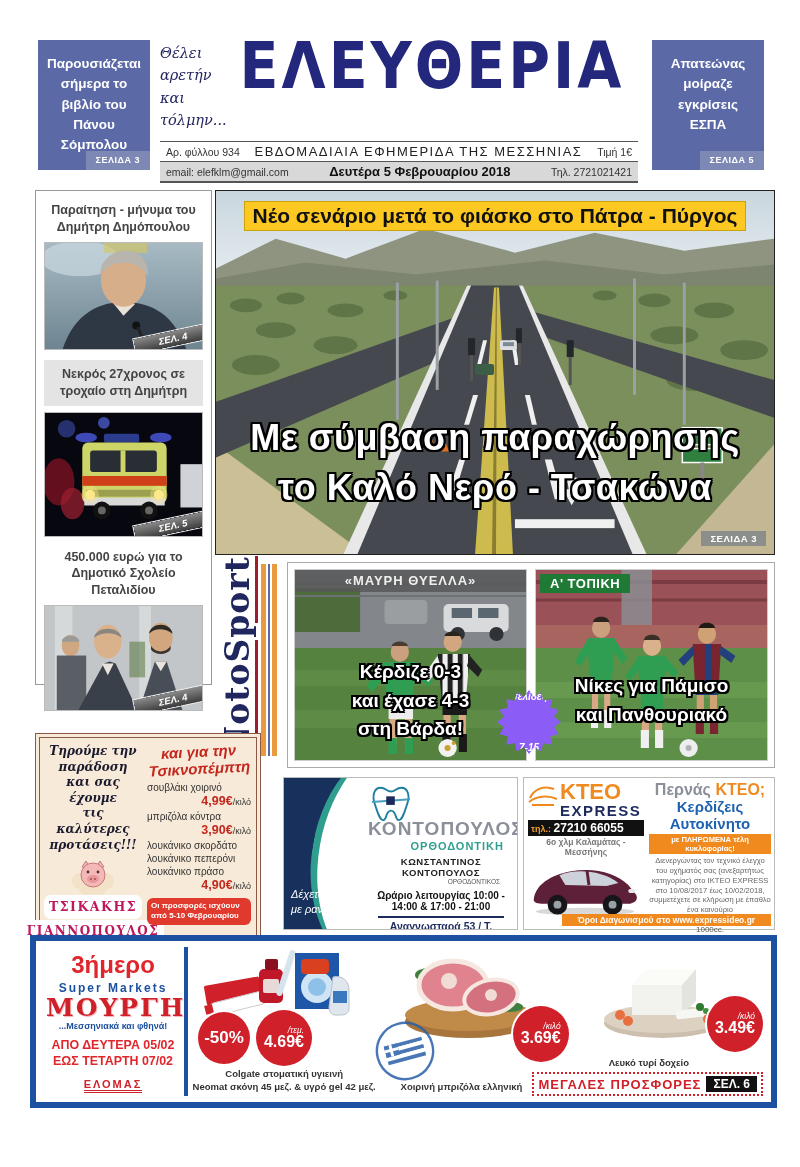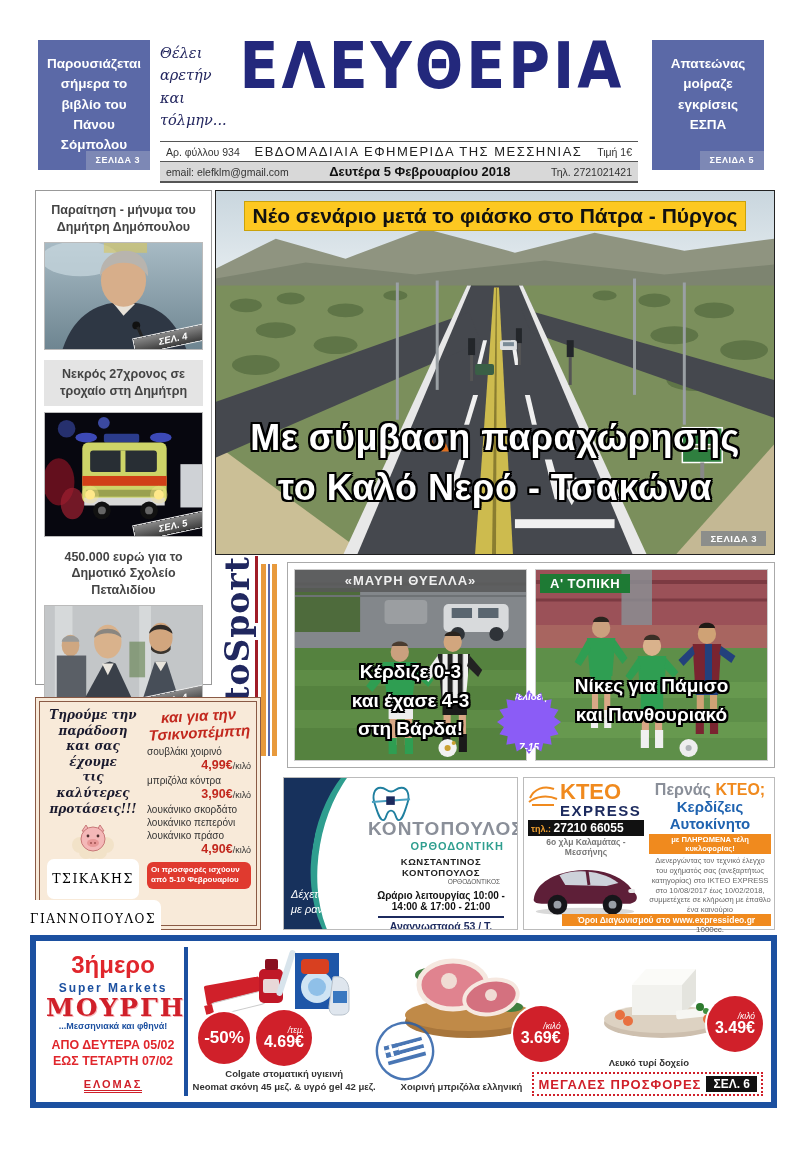--- a/index.html
+++ b/index.html
@@ -66,27 +66,27 @@
   #sport-header-right { position:absolute; top:4px; left:4px; background:#1e7a34; color:#fff; font-size:13px;
     font-weight:bold; padding:2px 10px; letter-spacing:.5px; }
   .sport-overlay { position:absolute; left:0; right:0; text-align:center; font-size:19px; font-weight:900; line-height:1.5; }
   #sport-overlay-left { top:88px; } #sport-overlay-right { top:102px; }
   #sport-badge { left:497px; top:690px; width:64px; height:64px; background:#8b5cf6; color:#fff;
     display:flex; flex-direction:column; align-items:center; justify-content:space-between; font-size:10px;
     font-style:italic; font-weight:bold; line-height:1.3; z-index:5;
     clip-path:polygon(100% 50%,89.2% 57.8%,96.2% 69.1%,83.3% 72.2%,85.4% 85.4%,72.2% 83.3%,69.1% 96.2%,57.8% 89.2%,50% 100%,42.2% 89.2%,30.9% 96.2%,27.8% 83.3%,14.6% 85.4%,16.7% 72.2%,3.8% 69.1%,10.8% 57.8%,0% 50%,10.8% 42.2%,3.8% 30.9%,16.7% 27.8%,14.6% 14.6%,27.8% 16.7%,30.9% 3.8%,42.2% 10.8%,50% 0%,57.8% 10.8%,69.1% 3.8%,72.2% 16.7%,85.4% 14.6%,83.3% 27.8%,96.2% 30.9%,89.2% 42.2%); }
 
   
-  #butcher { left:35px; top:697px; width:226px; height:233px; background:#f8ead9; border:1px solid #8a5a45;
+  #butcher { left:35px; top:733px; width:226px; height:233px; background:#f8ead9; border:1px solid #8a5a45;
     box-shadow:inset 0 0 0 3px #f8ead9, inset 0 0 0 4px #8a5a45; padding:10px 9px 6px; font-family:"DejaVu Serif", serif; }
   #butcher-top { display:flex; gap:6px; }
   #butcher-left { width:96px; text-align:center; }
   #butcher-slogan { font-style:italic; font-weight:bold; font-size:12px; color:#1a1a2e; line-height:1.3; }
   #pig-block { margin-top:6px; display:flex; flex-direction:column; align-items:center; }
-  .brand-line { background:#fff; border-radius:7px; padding:12px 5px; font-weight:normal; color:#000000;
+  .brand-line { background:#fff; border-radius:7px; padding:4px 5px; font-weight:bold; color:#be185d;
     letter-spacing:1.5px; line-height:1.25; }
   #brand1 { font-size:12.5px; } #brand2 { font-size:12px; margin-top:1px; }
   #butcher-right { flex:1; font-family:"Liberation Sans", sans-serif; }
   #butcher-heading { color:#c2281e; font-weight:bold; font-style:italic; font-size:15px; text-align:center;
     line-height:1.1; transform:rotate(-3deg); margin-bottom:4px; }
   .b-item-name { font-size:10px; color:#333; line-height:1.3; }
   .b-item-price { text-align:right; font-size:9px; color:#333; line-height:1.2; margin-bottom:1px; }
   .b-item-price b { color:#c2281e; font-size:12.5px; }
   #butcher-note { margin-top:5px; background:#e03a2f; color:#fff; border-radius:6px; font-size:8px;
     font-weight:bold; text-align:left; padding:3px 4px; line-height:1.3; }

